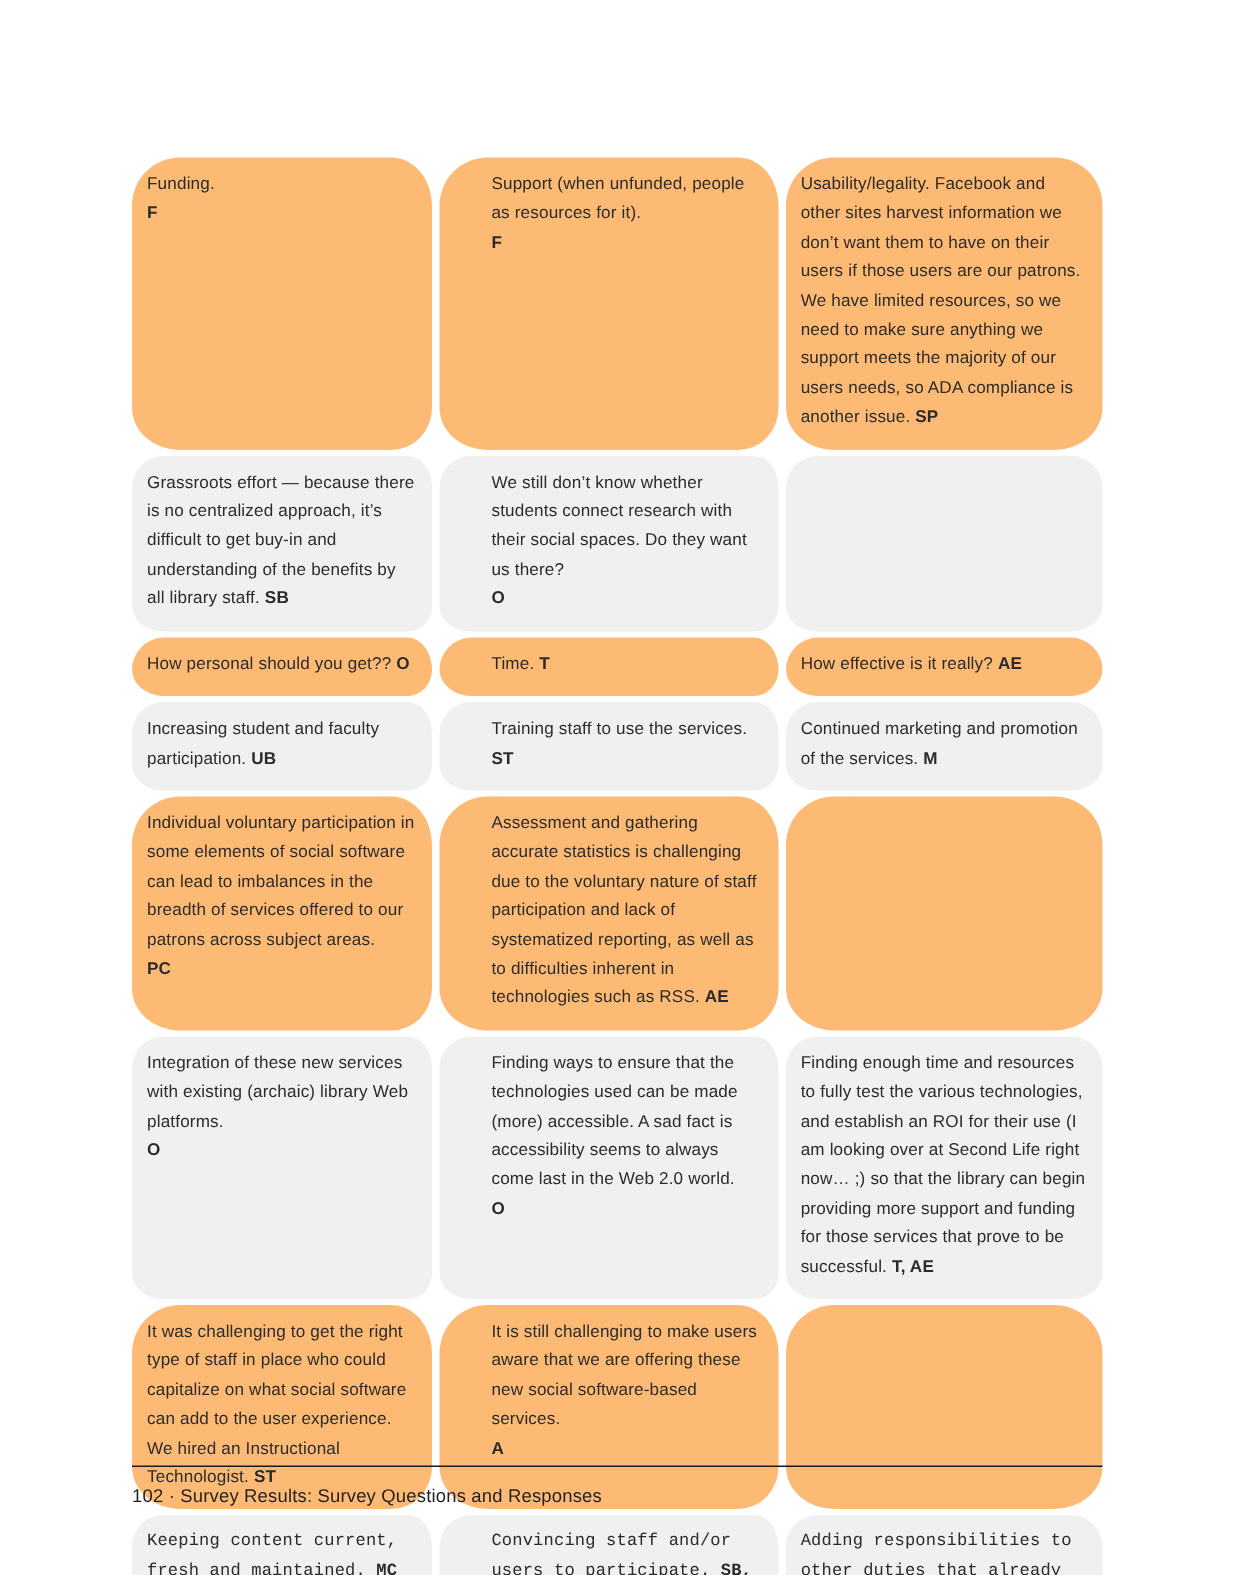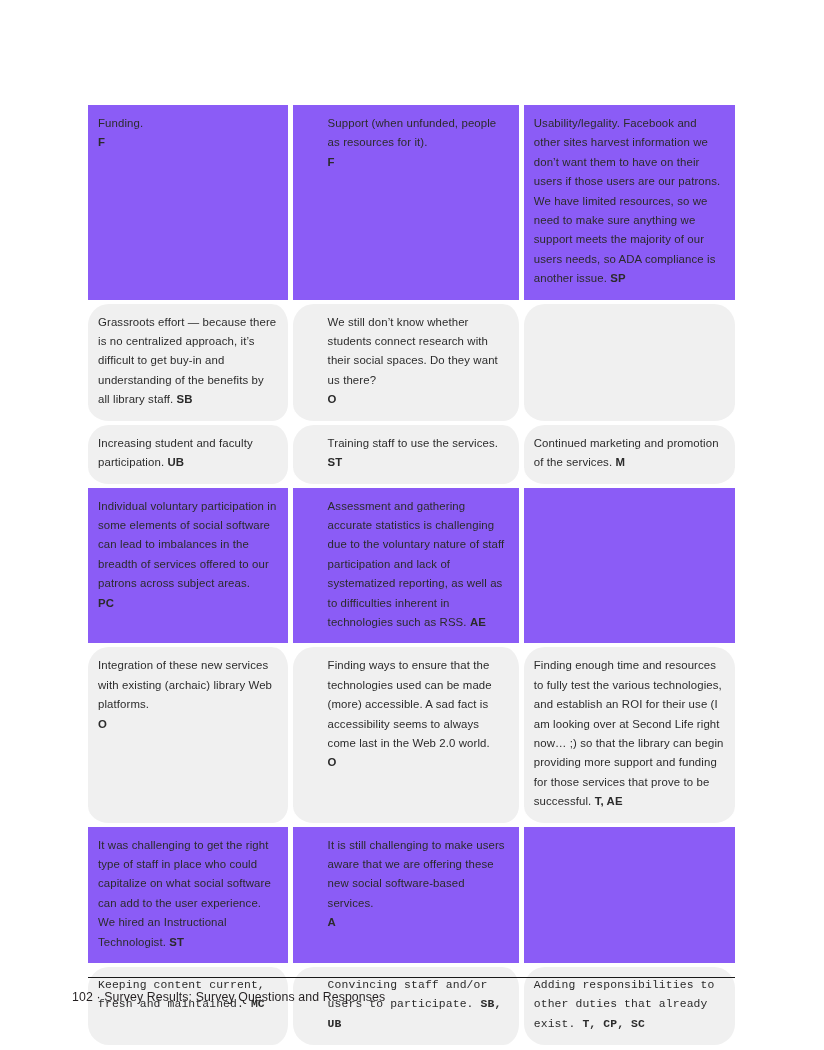--- a/index.html
+++ b/index.html
@@ -27,21 +27,21 @@
   
   #results-table {
     position: absolute;
     left: 88px;
     top: 105px;
     width: 647px;
     border-collapse: separate;
     border-spacing: 0;
   }
 
-  #results-table tr.row-dark td { background: #8b5cf6; }
+  #results-table tr.row-dark td { background: #fdba74; border-radius: 32px; }
   #results-table tr.row-light td { background: #f0f0f0; border-radius: 21px; }
 
   #results-table td {
     vertical-align: top;
     padding: 9px 10px 11px 10px;
     font-size: 11.4px;
     line-height: 19.4px;
     color: #2b2b2b;
     letter-spacing: 0.01em;
     border-right: 5px solid #ffffff;
@@ -61,21 +61,21 @@
   #footer-rule {
     position: absolute;
     left: 88px;
     top: 977px;
     width: 647px;
     height: 1px;
     background: #1a1a1a;
   }
   #footer-text {
     position: absolute;
-    left: 72px;
+    left: 88px;
     top: 989px;
     font-size: 12.3px;
     line-height: 16px;
     color: #231f20;
     letter-spacing: 0.01em;
     white-space: nowrap;
   }
 </style>
 </head>
 <body>
@@ -105,20 +105,31 @@
           </td>
         <td class="col-2">
             <span class="cell-text">We still don’t know whether students connect research with their social spaces. Do they want us there?
 <span class="initials">O</span></span>
           </td>
         <td class="col-3">
             <span class="cell-text"></span>
           </td>
       </tr>
 
+      <tr class="row-dark">
+        <td class="col-1">
+            <span class="cell-text">How personal should you get?? <span class="initials">O</span></span>
+          </td>
+        <td class="col-2">
+            <span class="cell-text">Time. <span class="initials">T</span></span>
+          </td>
+        <td class="col-3">
+            <span class="cell-text">How effective is it really? <span class="initials">AE</span></span>
+          </td>
+      </tr>
 
       <tr class="row-light">
         <td class="col-1">
             <span class="cell-text">Increasing student and faculty participation. <span class="initials">UB</span></span>
           </td>
         <td class="col-2">
             <span class="cell-text">Training staff to use the services.
 <span class="initials">ST</span></span>
           </td>
         <td class="col-3">

